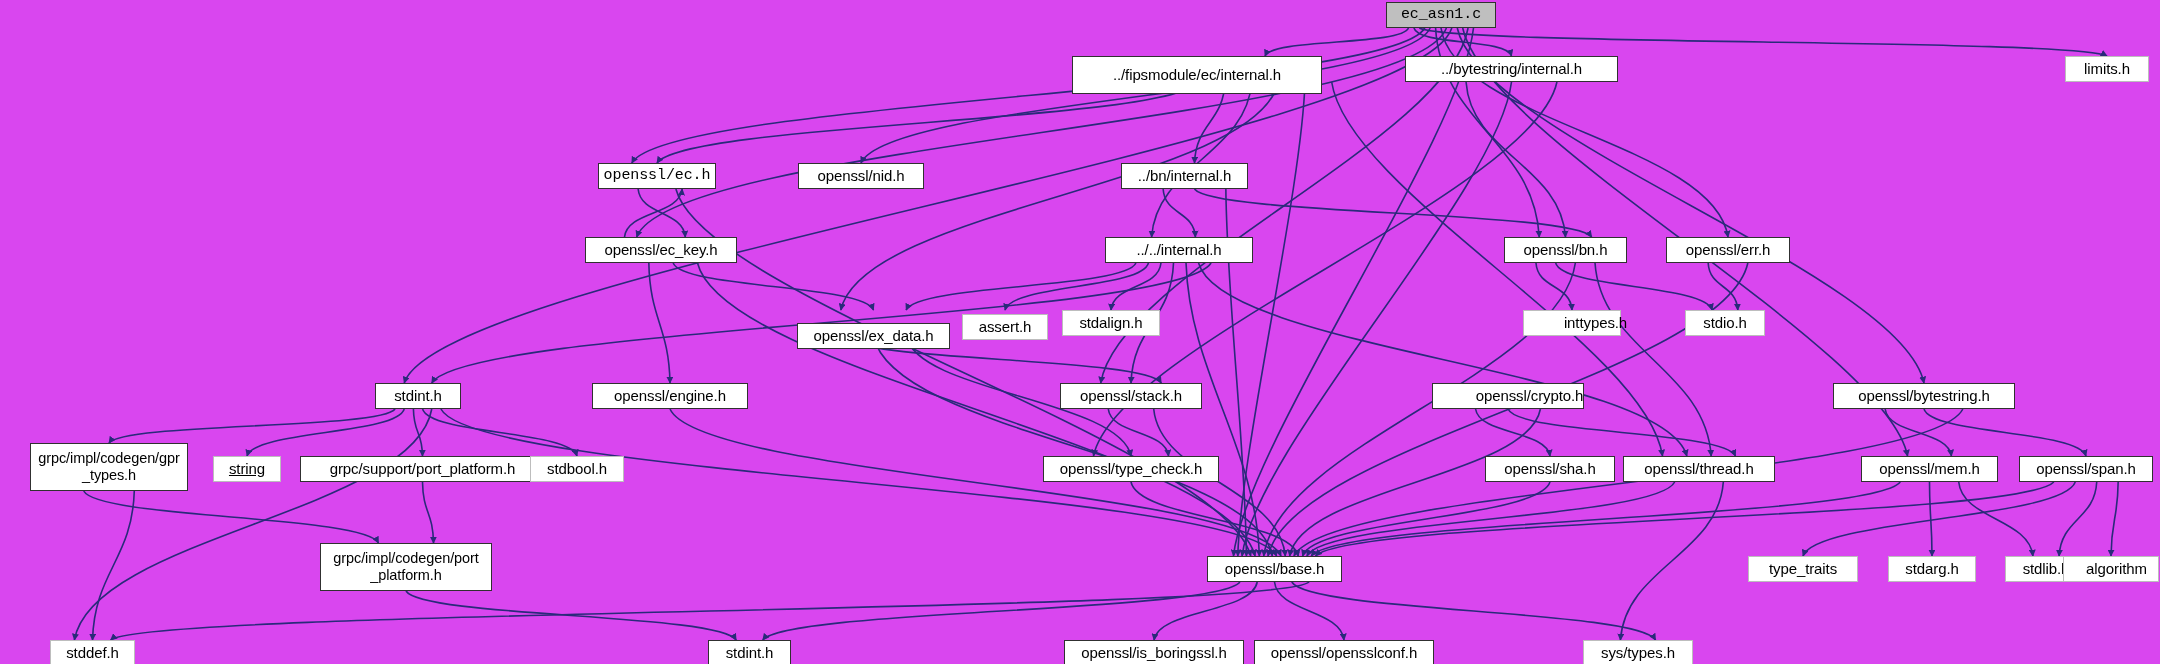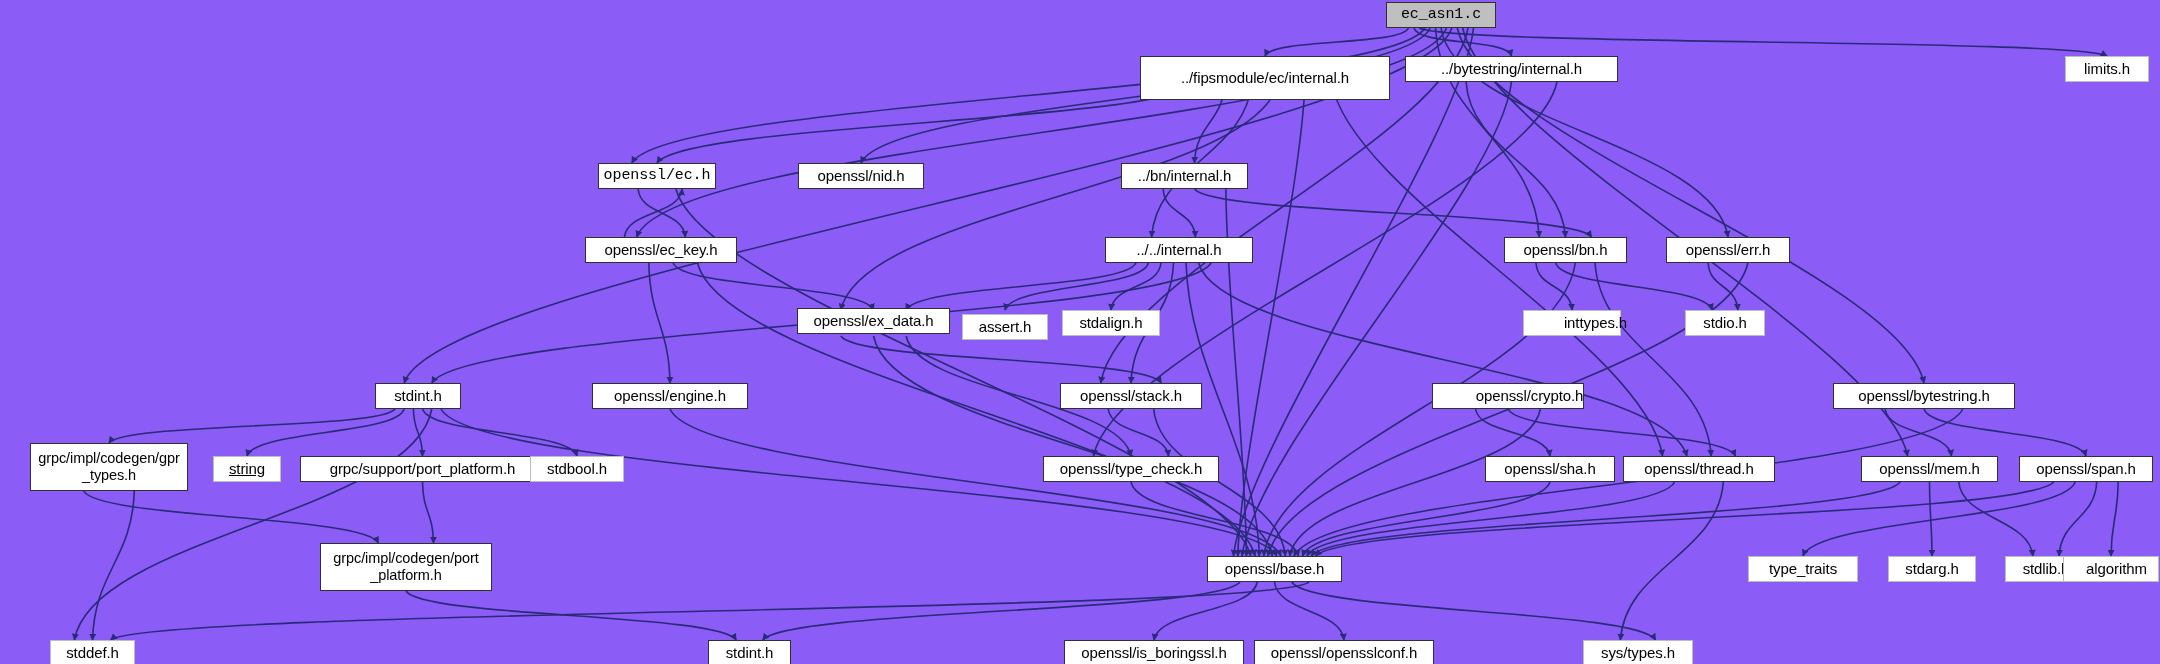--- a/index.html
+++ b/index.html
@@ -1,19 +1,19 @@
 <!DOCTYPE html>
 <html><head>
 <meta charset="utf-8">
 <style>
   html,body{margin:0;padding:0;background:#ffffff;}
   #graph{
     position:relative;
     width:2160px;height:664px;
-    background:#8b5cf6;
+    background:#d946ef;
     font-family:"Liberation Sans", sans-serif;
     overflow:hidden;
   }
   #edges{position:absolute;left:0;top:0;width:2160px;height:664px;pointer-events:none;}
   .node{
     position:absolute;
     box-sizing:border-box;
     display:flex;align-items:center;justify-content:center;
     text-align:center;
     background:#ffffff;
@@ -120,30 +120,30 @@
       <path d="M 2118.16 482 C 2117.8019999999997 519.08, 2111.358 518.92, 2111 556" fill="none" stroke="#2a2a7a" stroke-width="1.6" marker-end="url(#arrow)"></path>
       <path d="M 1239.94 582 C 1216.082 612.36, 786.6379999999999 609.64, 762.78 640" fill="none" stroke="#2a2a7a" stroke-width="1.6" marker-end="url(#arrow)"></path>
       <path d="M 1257.22 582 C 1252.059 612.36, 1159.161 609.64, 1154 640" fill="none" stroke="#2a2a7a" stroke-width="1.6" marker-end="url(#arrow)"></path>
       <path d="M 1274.5 582 C 1277.975 612.36, 1340.525 609.64, 1344 640" fill="none" stroke="#2a2a7a" stroke-width="1.6" marker-end="url(#arrow)"></path>
       <path d="M 1291.78 582 C 1309.971 612.36, 1637.4089999999999 609.64, 1655.6 640" fill="none" stroke="#2a2a7a" stroke-width="1.6" marker-end="url(#arrow)"></path>
       <path d="M 1309.06 582 C 1274.06 612.36, 145.63333333333333 609.64, 110.63333333333334 640" fill="none" stroke="#2a2a7a" stroke-width="1.6" marker-end="url(#arrow)"></path>
     </svg>
   <div id="nodes-layer">
       <div class="node root" style="left: 1386px; top: 2px; width: 110px; height: 26px;">ec_asn1.c</div>
       <div class="node sys" style="left: 2065px; top: 56px; width: 84px; height: 26px;">limits.h</div>
-      <div class="node proj" style="left: 1140px; top: 56px; width: 250px; height: 44px;">../fipsmodule/ec/internal.h</div>
+      <div class="node proj" style="left: 1072px; top: 56px; width: 250px; height: 38px;">../fipsmodule/ec/internal.h</div>
       <div class="node proj" style="left: 1405px; top: 56px; width: 213px; height: 26px;">../bytestring/internal.h</div>
       <div class="node proj" style="left: 598px; top: 163px; width: 118px; height: 26px; font-family: Liberation Mono, monospace;">openssl/ec.h</div>
       <div class="node proj" style="left: 798px; top: 163px; width: 126px; height: 26px;">openssl/nid.h</div>
       <div class="node proj" style="left: 1121px; top: 163px; width: 127px; height: 26px;">../bn/internal.h</div>
       <div class="node proj" style="left: 585px; top: 237px; width: 152px; height: 26px;">openssl/ec_key.h</div>
       <div class="node proj" style="left: 1105px; top: 237px; width: 148px; height: 26px;">../../internal.h</div>
       <div class="node proj" style="left: 1504px; top: 237px; width: 123px; height: 26px;">openssl/bn.h</div>
       <div class="node proj" style="left: 1666px; top: 237px; width: 124px; height: 26px;">openssl/err.h</div>
-      <div class="node proj" style="left: 797px; top: 308px; width: 153px; height: 26px;">openssl/ex_data.h</div>
+      <div class="node proj" style="left: 797px; top: 323px; width: 153px; height: 26px;">openssl/ex_data.h</div>
       <div class="node sys" style="left: 962px; top: 314px; width: 86px; height: 26px;">assert.h</div>
       <div class="node sys" style="left: 1062px; top: 310px; width: 98px; height: 26px;">stdalign.h</div>
       <div class="node sys" style="left: 1523px; top: 310px; width: 98px; height: 26px; padding-left: 47px;">inttypes.h</div>
       <div class="node sys" style="left: 1685px; top: 310px; width: 80px; height: 26px;">stdio.h</div>
       <div class="node proj" style="left: 375px; top: 383px; width: 86px; height: 26px;">stdint.h</div>
       <div class="node proj" style="left: 592px; top: 383px; width: 156px; height: 26px;">openssl/engine.h</div>
       <div class="node proj" style="left: 1060px; top: 383px; width: 142px; height: 26px;">openssl/stack.h</div>
       <div class="node proj" style="left: 1432px; top: 383px; width: 152px; height: 26px; padding-left: 43px;">openssl/crypto.h</div>
       <div class="node proj" style="left: 1833px; top: 383px; width: 182px; height: 26px;">openssl/bytestring.h</div>
       <div class="node proj two-line" style="left: 30px; top: 443px; width: 158px; height: 48px;">grpc/impl/codegen/gpr

